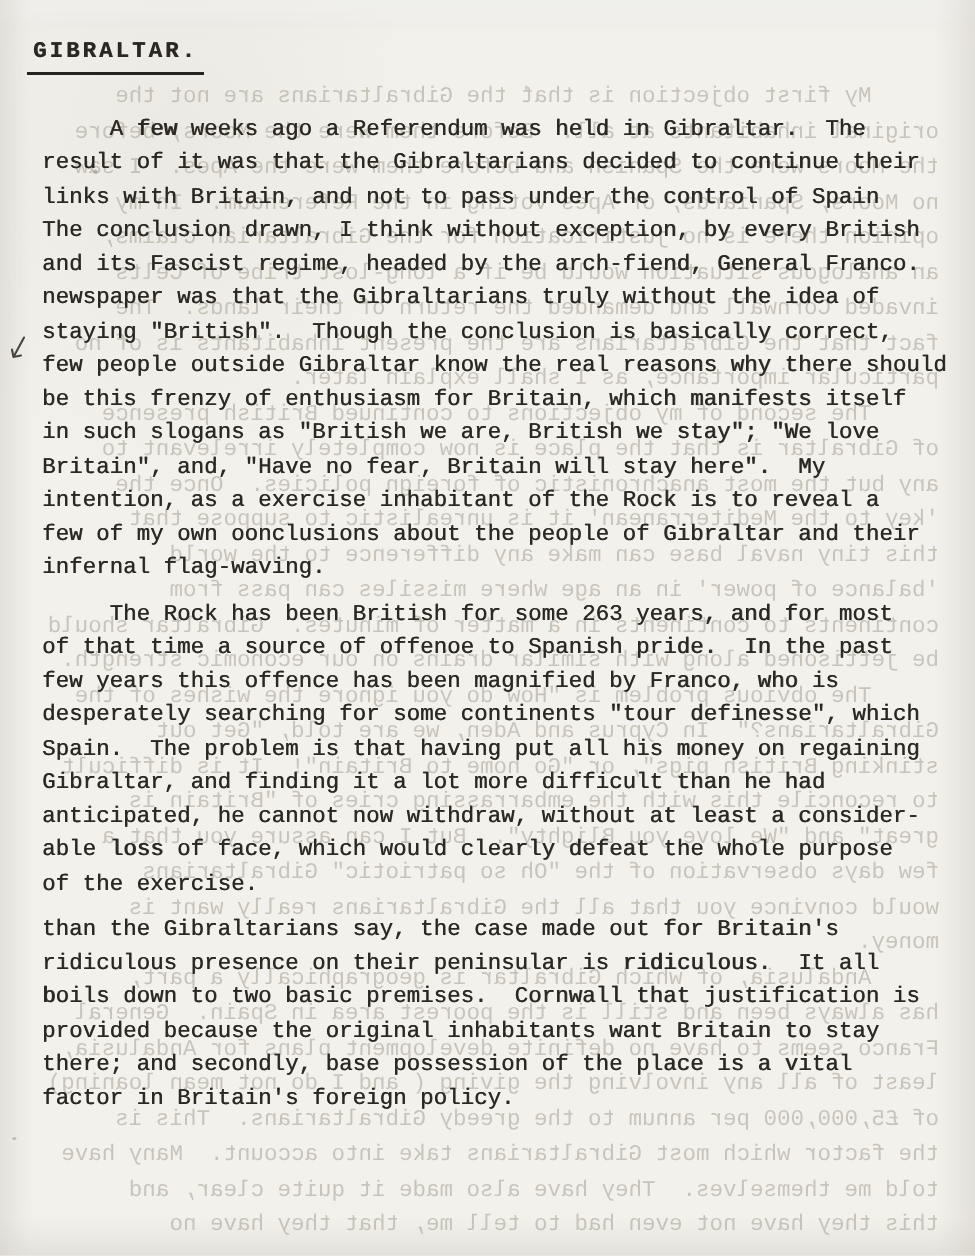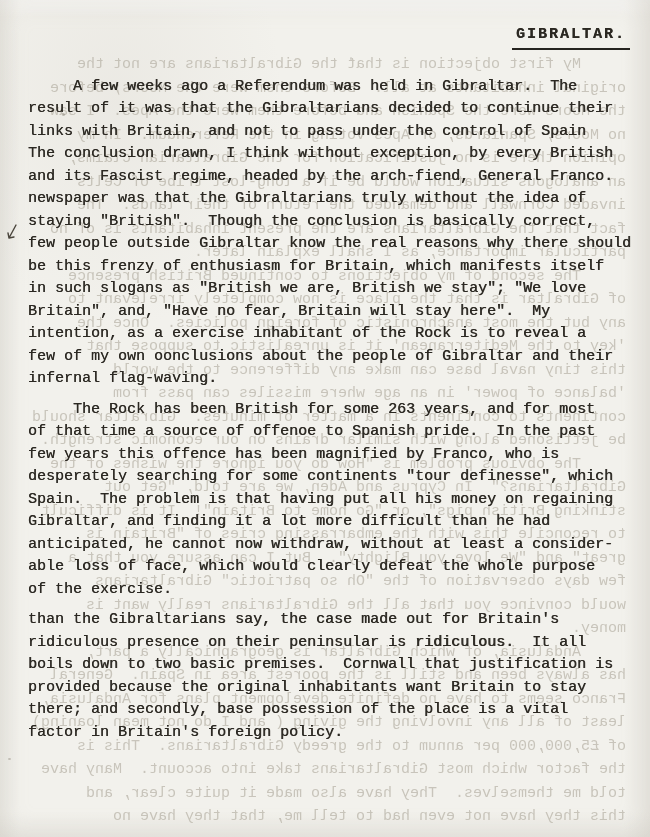--- a/index.html
+++ b/index.html
@@ -33,21 +33,21 @@
   }
   .bleed .bline { white-space: pre; height: 23.5px; }
   
   .content {
     position: absolute;
     left: 28px; right: 20px; top: 24px;
     color: #2b2822;
     font-size: 15px; line-height: 22.5px;
     text-shadow: 0.35px 0 0 rgba(43,40,34,.85);
   }
-  .title-wrap { text-align: right; margin-bottom: 26px; margin-left: -10px; }
+  .title-wrap { text-align: left; margin-bottom: 26px; margin-left: -10px; }
   .doc-title {
     display: inline-block;
     font-weight: bold;
     letter-spacing: 2px;
     padding: 0 4px 1px 4px;
     border-bottom: 2px solid #262420;
   }
   .para { margin: 0 0 8px 0; }
   .line { white-space: pre; height: 22.5px; }
   .bold { font-weight: normal; text-shadow: 0.6px 0 0 rgba(43,40,34,.95); }

